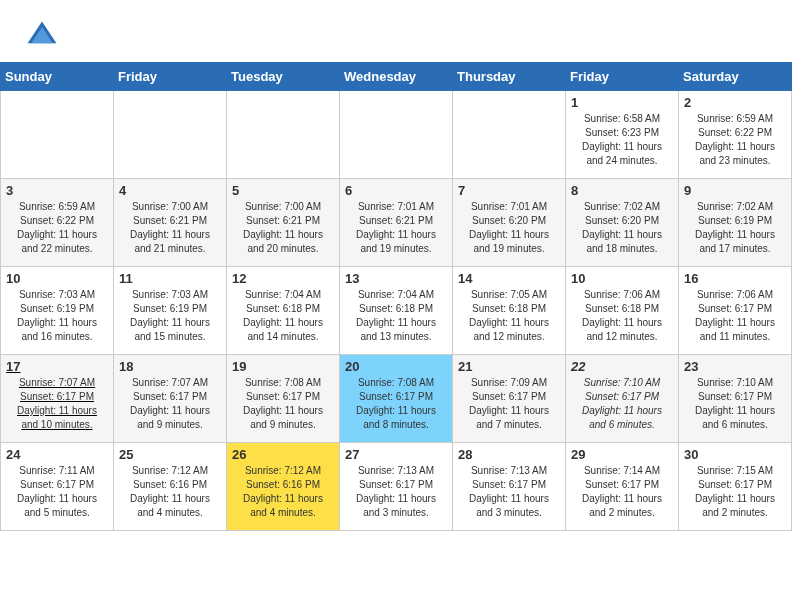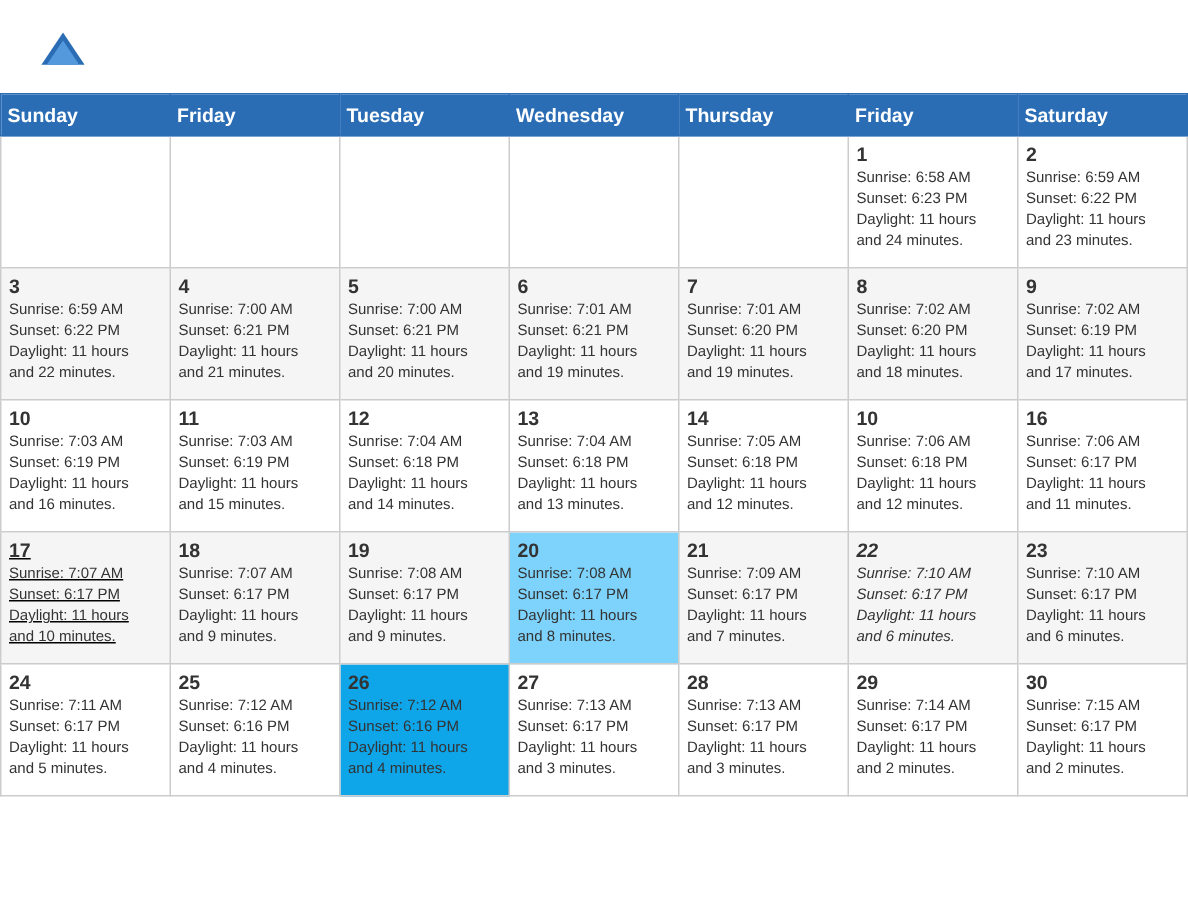--- a/index.html
+++ b/index.html
@@ -85,20 +85,21 @@
       font-size: 13px;
       font-weight: bold;
       color: #333;
       display: block;
       margin-bottom: 2px;
     }
     .day-info {
       font-size: 10px;
       color: #333;
       line-height: 1.4;
+      text-align: center;
     }
     .empty-cell {
       background: #fff !important;
     }
   </style>
 </head>
 <body>
 
 <div class="header">
   <div class="logo">
@@ -312,21 +313,21 @@
 Daylight: 11 hours
 and 5 minutes.</div>
         </td>
         <td style="background: rgb(255, 255, 255);">
           <span class="day-num">25</span>
           <div class="day-info" style="white-space: pre-line;">Sunrise: 7:12 AM
 Sunset: 6:16 PM
 Daylight: 11 hours
 and 4 minutes.</div>
         </td>
-        <td style="background: #0ea5e9;">
+        <td style="background: #fde047;">
           <span class="day-num">26</span>
           <div class="day-info" style="white-space: pre-line;">Sunrise: 7:12 AM
 Sunset: 6:16 PM
 Daylight: 11 hours
 and 4 minutes.</div>
         </td>
         <td style="background: rgb(255, 255, 255);">
           <span class="day-num">27</span>
           <div class="day-info" style="white-space: pre-line;">Sunrise: 7:13 AM
 Sunset: 6:17 PM

